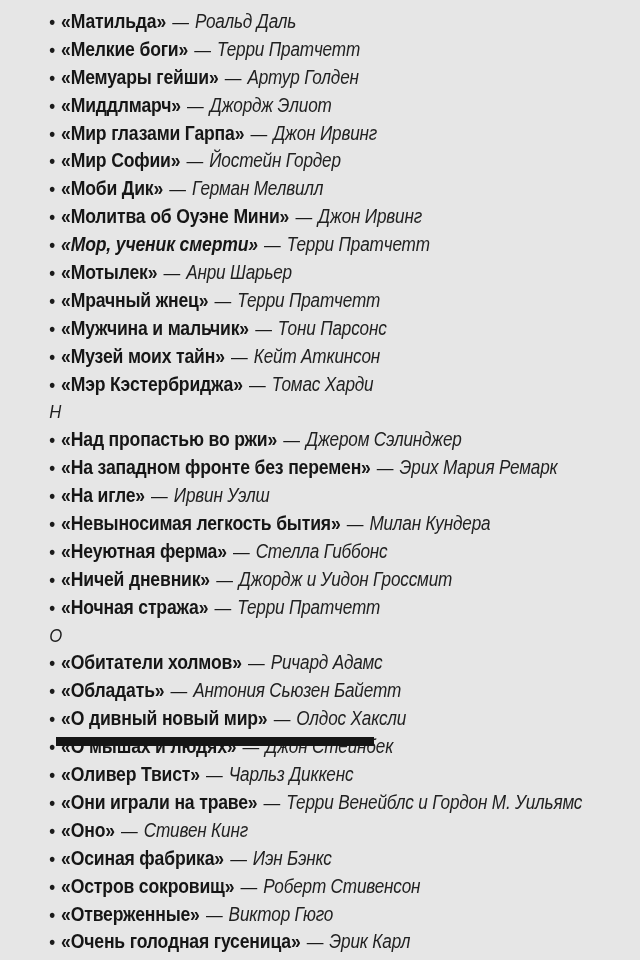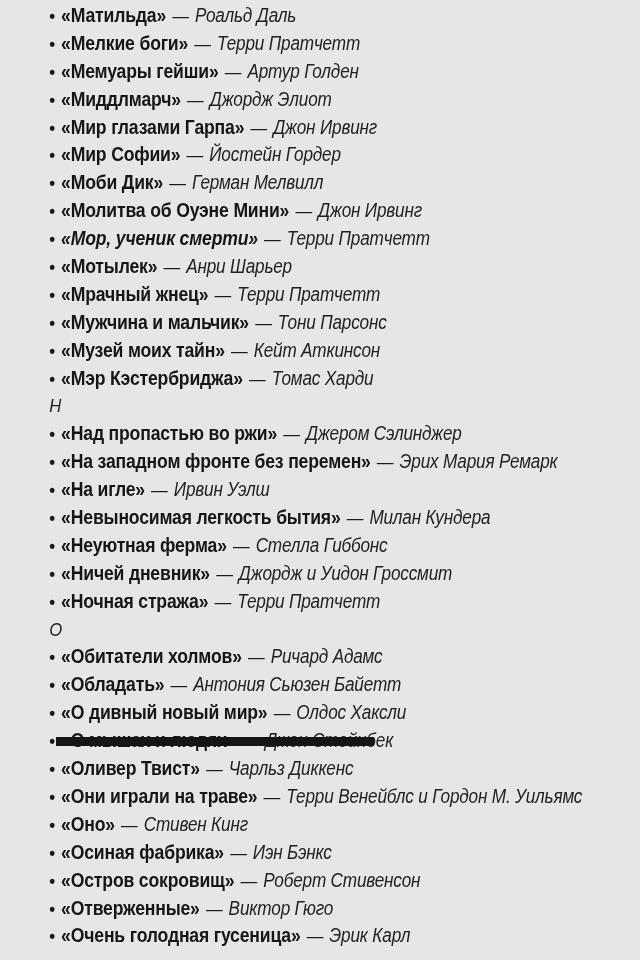--- a/index.html
+++ b/index.html
@@ -5,21 +5,21 @@
   html, body {
     margin: 0; padding: 0;
     width: 640px; height: 960px;
     overflow: hidden;
     background: #e6e6e6;
   }
   .page {
     position: relative;
     width: 640px; height: 744px;
     box-sizing: border-box;
-    padding-top: 2px;
+    padding-top: 8px;
     background: #e6e6e6;
     font-family: "Liberation Sans", sans-serif;
     color: #1b1b1b;
   }
   .list { margin: 0; padding: 0; list-style: none; }
   .line {
     height: 27.9px;
     line-height: 27.9px;
     white-space: nowrap;
     padding-left: 56px;

